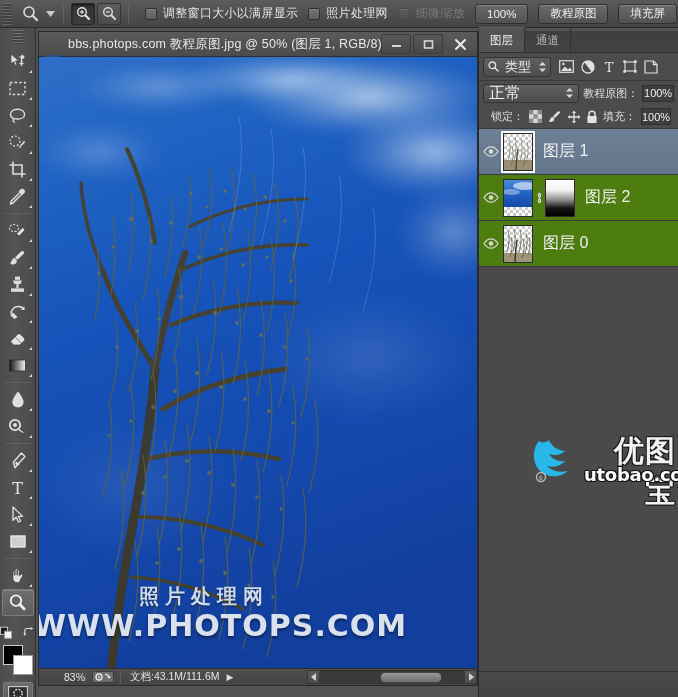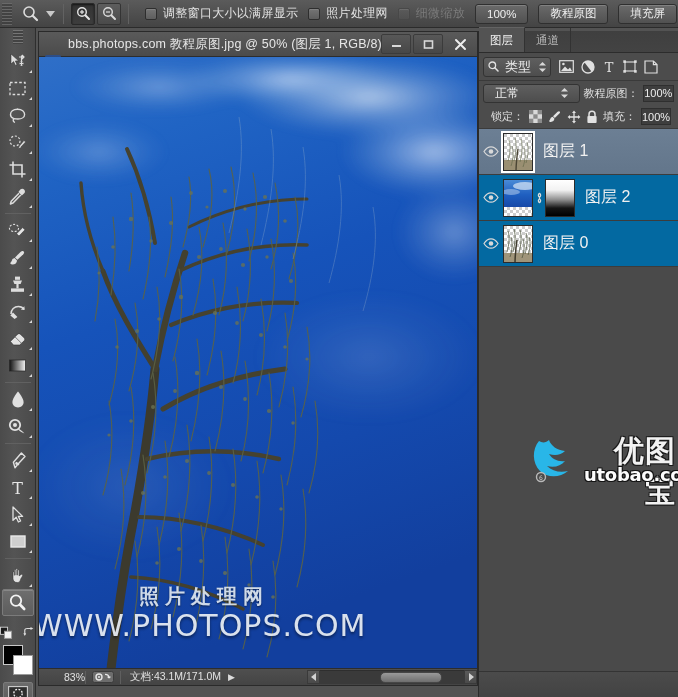--- a/index.html
+++ b/index.html
@@ -125,48 +125,48 @@
   #filter-row { height:28px; display:flex; align-items:center; gap:0;
     background:#4c4c4c; border-bottom:1px solid #3a3a3a; padding:0 4px; }
   .fl-select { width:68px;height:20px; display:flex;align-items:center;gap:6px;
     border:1px solid #333; border-radius:3px; padding:0 4px;
     background: linear-gradient(180deg,#5f5f5f,#4d4d4d); font-size:13px; color:#ebebeb;}
   .fl-icons { display:flex; gap:2px; margin-left:6px; }
   .fl-ico { width:19px;height:19px;display:flex;align-items:center;justify-content:center;}
   .blend-row { height:24px; display:flex; align-items:center; padding:0 4px; gap:4px;
     background:#4c4c4c; }
   .blend-sel { width:108px;height:19px;display:flex;align-items:center;justify-content:space-between;
-    padding:0 11px; border:1px solid #333;border-radius:3px;
-    background: linear-gradient(180deg,#5f5f5f,#4d4d4d); font-size:12px;color:#ededed;}
+    padding:0 5px; border:1px solid #333;border-radius:3px;
+    background: linear-gradient(180deg,#5f5f5f,#4d4d4d); font-size:16px;color:#ededed;}
   .lbl { font-size:11px;color:#e0e0e0;white-space:nowrap;}
   .numfield { width:36px;height:17px; border:1px solid #2f2f2f;
     background:#3e3e3e; color:#ededed; font-size:11px;
     display:flex;align-items:center;justify-content:center;}
   .lock-row { height:24px; display:flex;align-items:center;padding:0 12px;gap:5px;background:#4c4c4c;
     border-bottom:1px solid #3b3b3b;}
   .lock-ico { width:16px;height:16px;display:flex;align-items:center;justify-content:center;}
   #layer-list { background:#4a4a4a; }
   .layer-row { height:46px; display:flex; align-items:center;
-    border-bottom:1px solid #3c3c3c; background:#0369a1; }
+    border-bottom:1px solid #3c3c3c; background:#4d7c0f; }
   .layer-row.sel { background: linear-gradient(180deg,#6c7f94,#63768b); }
   .eye { width:24px; display:flex;align-items:center;justify-content:center;}
   .thumb { width:30px;height:38px; border:1px solid #2b2b2b; position:relative; overflow:hidden;}
   .thumb.selected-thumb { outline:2px solid #ffffff; outline-offset:0px;}
   .linkico { width:12px;display:flex;align-items:center;justify-content:center;color:#dcdcdc;font-size:10px;}
   .maskthumb { width:30px;height:38px;border:1px solid #2b2b2b;
     background: linear-gradient(180deg,#ffffff 0%,#f2f2f2 28%,#8d8d8d 55%,#151515 78%,#000 100%);}
   .lname { margin-left:10px; font-size:16px; color:#f0f0f0; }
   #panel-bottom { position:absolute; left:0; bottom:0; width:200px; height:26px;
     background: linear-gradient(180deg,#4b4b4b,#434343); border-top:1px solid #343434;}
 
   
   #wm-canvas { position:absolute; left:0px; bottom:26px; width:230px; pointer-events:none; }
   #wm-cn { font-size:20px; color:#dfe7ef; letter-spacing:6px; margin-left:58px;
     text-shadow:0 1px 2px rgba(0,0,0,.55); font-weight:bold; opacity:.92;}
-  #wm-en { font-size:30px; font-weight:normal; color:#e9eef4; letter-spacing:1px;
+  #wm-en { font-size:30px; font-weight:bold; color:#e9eef4; letter-spacing:1px;
     margin-left:-6px; margin-top:-2px; text-shadow:0 2px 3px rgba(0,0,0,.5); opacity:.93;
     font-family:"DejaVu Sans", sans-serif;}
   #wm-br { position:absolute; right:2px; bottom:0px; width:148px; height:74px; pointer-events:none;}
   #wm-bird { position:absolute; left:2px; top:10px; width:56px;height:56px;}
   #wm-bao { position:absolute; left:56px; top:8px; font-size:30px; font-weight:bold; color:#f2f2f2;
     letter-spacing:1px; text-shadow:1px 1px 0 #1a1a1a, -1px -1px 0 #1a1a1a, 1px -1px 0 #1a1a1a, -1px 1px 0 #1a1a1a;}
   #wm-url { position:absolute; left:56px; top:41px; font-size:18px; font-weight:bold; color:#fcfcfc;
     font-family:"DejaVu Sans", sans-serif; letter-spacing:-.3px;
     text-shadow:1px 1px 0 #141414,-1px -1px 0 #141414,1px -1px 0 #141414,-1px 1px 0 #141414;}
 </style>
@@ -631,21 +631,21 @@
       <div class="sb-div"></div>
       <div class="sb-ico">
         <svg width="22" height="12" viewBox="0 0 22 12">
           <rect x="0.5" y="0.5" width="21" height="11" rx="2" fill="#6d6d6d" stroke="#3c3c3c"></rect>
           <circle cx="7" cy="6" r="3" fill="none" stroke="#e6e6e6" stroke-width="1.4"></circle>
           <circle cx="7" cy="6" r="1" fill="#e6e6e6"></circle>
           <path d="M13 3.4 C16 3.4 17 5.4 17 7 M17 7 L15.6 5.6 M17 7 L18.4 5.6" stroke="#e6e6e6" stroke-width="1.2" fill="none"></path>
         </svg>
       </div>
       <div class="sb-div"></div>
-      <div class="sb-doc">文档:43.1M/171.0M</div>
+      <div class="sb-doc">文档:43.1M/111.6M</div>
       <div class="sb-tri">▶</div>
 
       <div class="hscroll">
         <div class="hs-arrow">
           <svg width="6" height="8" viewBox="0 0 6 8">
               <path d="M5 0 L5 8 L0 4 Z" fill="#d2d2d2"></path>
             </svg>
         </div>
         <div class="hs-track">
           <div class="hs-thumb"></div>

